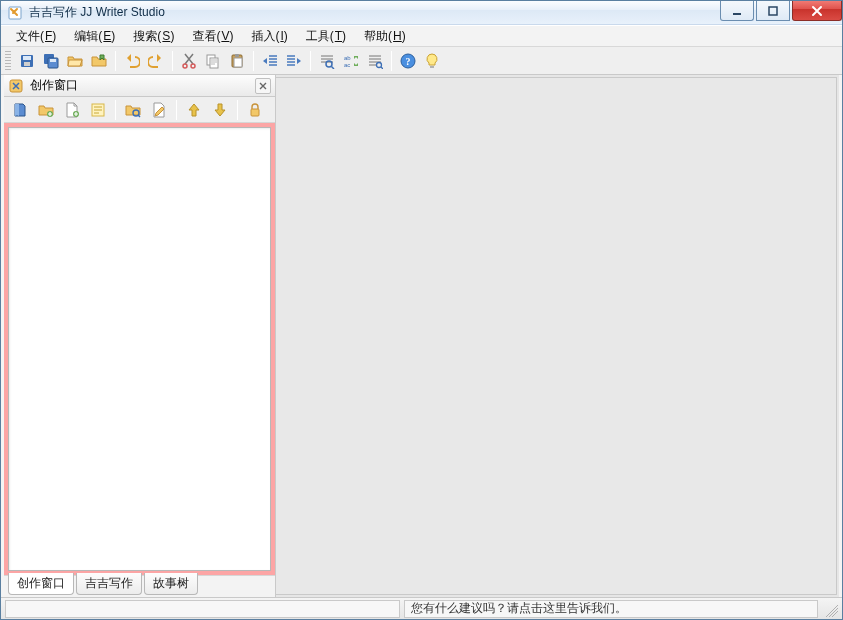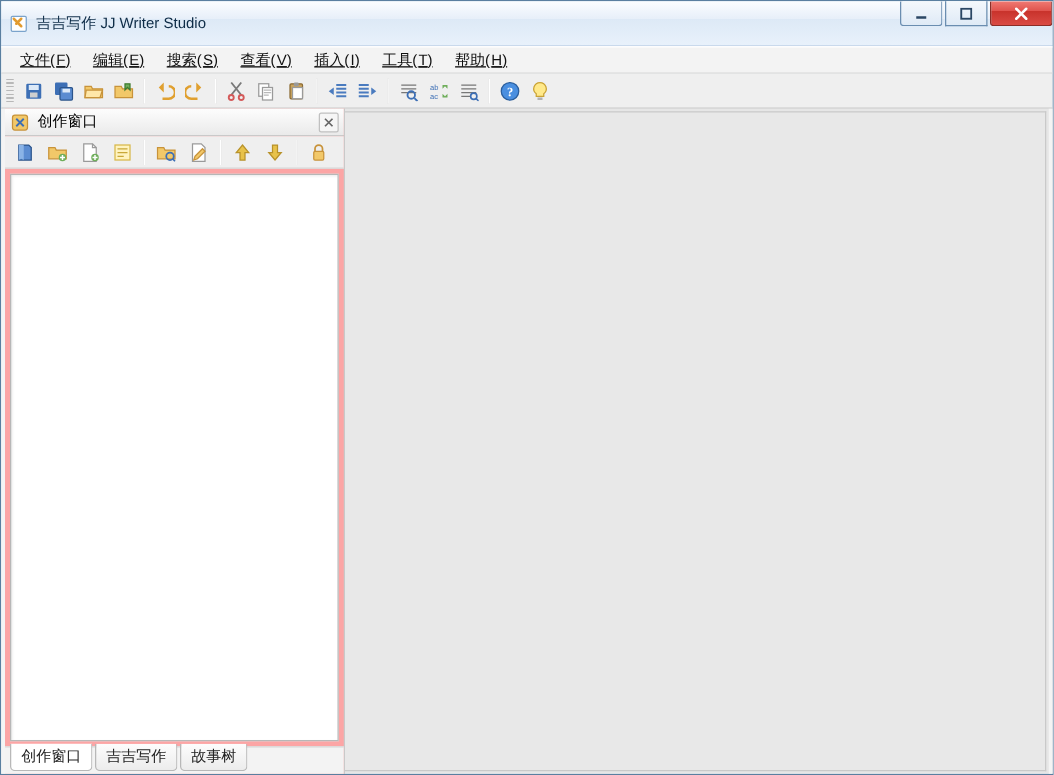--- a/index.html
+++ b/index.html
@@ -15,21 +15,21 @@
 
   
   .window {
     width: 843px; height: 620px;
     border: 1px solid #5a7fa0;
     background: linear-gradient(#f3f7fc, #e6eef8);
     display: flex; flex-direction: column;
     box-shadow: inset 0 0 0 1px #cfe1f3;
   }
   .titlebar {
-    height: 36px;
+    height: 24px;
     display: flex; align-items: center;
     padding: 0 0 0 6px;
     background: linear-gradient(#fbfdff, #e7eff9 40%, #dde9f6 41%, #e8f1fb);
     border-bottom: 1px solid #c9d9ec;
   }
   .titlebar .appicon {
     width:16px;height:16px;margin-right:6px;flex:0 0 auto;
   }
   .titlebar .title { flex:1; color:#0e2c47; }
   .winbtns { display:flex; align-items:flex-start; height:100%; }
@@ -50,21 +50,20 @@
   .winbtn:first-child { border-radius:0 0 3px 3px; }
   .winbtn.close { border-radius:0 0 3px 3px; }
 
   
   .menubar {
     height:22px; display:flex; align-items:center;
     padding: 0 8px; gap:4px;
     background: #f3f3f3;
     border-bottom:1px solid #d8d8d8;
     border-top:1px solid #fff;
-    text-decoration:underline;
   }
   .menubar .menuitem {
     padding: 2px 6px; color:#111; border:1px solid transparent;
     white-space: nowrap;
   }
   .menuitem .mn { text-decoration: underline; margin-left:1px; }
 
   
   .toolbar {
     height:28px; display:flex; align-items:center;
@@ -422,14 +421,19 @@
       <div class="panel-tabs">
         <div class="ptab active">创作窗口</div>
         <div class="ptab">吉吉写作</div>
         <div class="ptab">故事树</div>
       </div>
     </div>
 
     <div class="mdi"></div>
   </div>
 
+  <div class="statusbar">
+    <div class="cell left"></div>
+    <div class="cell right">您有什么建议吗？请点击这里告诉我们。</div>
+    <div class="sizegrip"></div>
+  </div>
 
 </div>
 
 </body></html>

